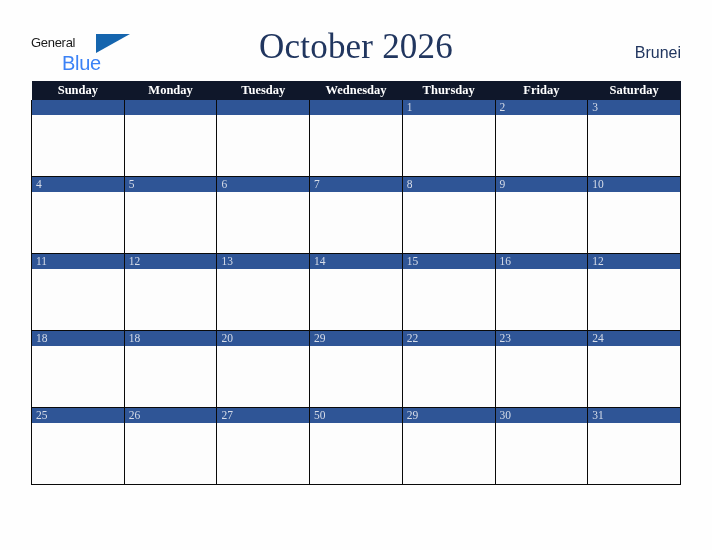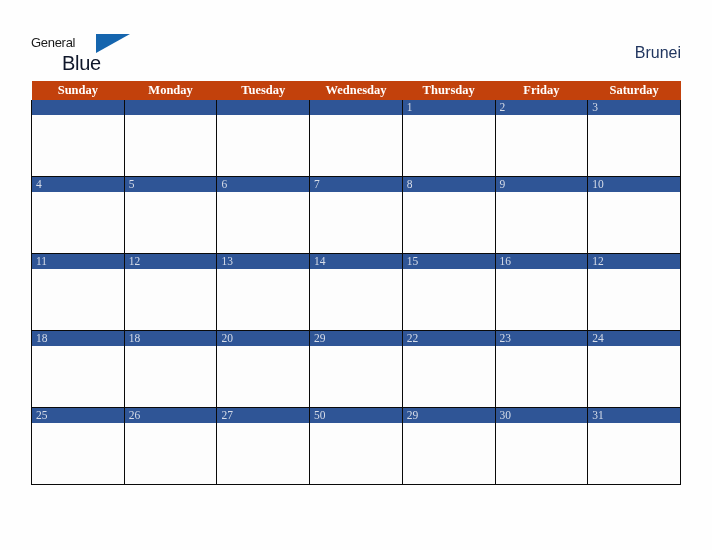--- a/index.html
+++ b/index.html
@@ -57,21 +57,21 @@
     border-left: 34px solid #1565AE;
     border-bottom: 19px solid transparent;
   }
   .logo-blue {
     position: absolute;
     left: 31px;
     top: 20px;
     font-family: "Liberation Sans", sans-serif;
     font-size: 20px;
     letter-spacing: -0.3px;
-    color: #0f172a;
+    color: #3b82f6;
     line-height: 22px;
     white-space: nowrap;
   }
 
   
   .title {
     position: absolute;
     left: 0;
     top: 27px;
     width: 712px;
@@ -96,21 +96,21 @@
   
   .calendar {
     position: absolute;
     left: 31px;
     top: 81px;
     width: 650px;
     border-collapse: collapse;
     table-layout: fixed;
   }
   .calendar th {
-    background: #c2410c;
+    background: #0f172a;
     color: #FFFFFF;
     font-family: "Liberation Serif", serif;
     font-weight: bold;
     font-size: 12.5px;
     height: 19px;
     padding: 0;
     text-align: center;
     border: none;
   }
   .calendar td {
@@ -151,20 +151,21 @@
 <div class="page">
 
   <div class="header">
 
     <div class="logo">
       <span class="logo-general">General</span>
       <span class="logo-triangle"></span>
       <span class="logo-blue">Blue</span>
     </div>
 
+    <div class="title">October 2026</div>
 
     <div class="country">Brunei</div>
 
   </div>
 
   <table class="calendar">
     <thead>
       <tr>
         <th>Sunday</th>
         <th>Monday</th>

